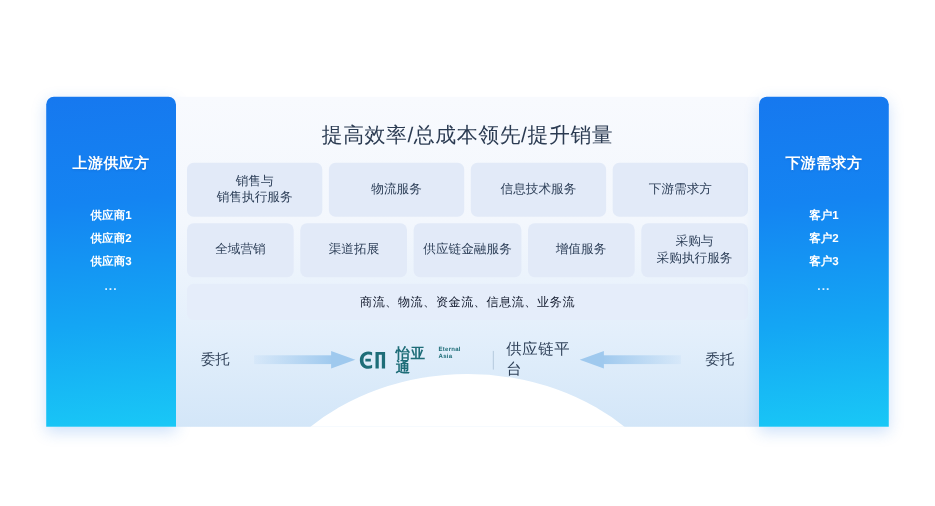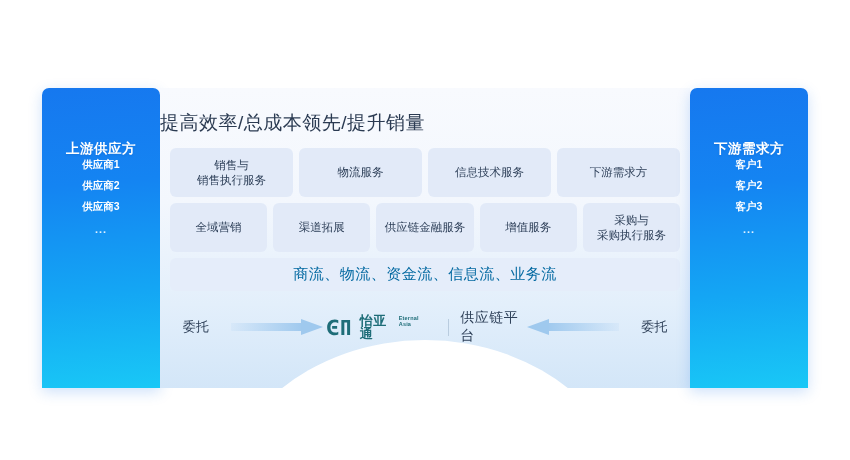--- a/index.html
+++ b/index.html
@@ -39,21 +39,21 @@
 
   .side-title {
     margin-top: 52px;
     font-size: 13.5px;
     font-weight: bold;
     color: #ffffff;
     letter-spacing: 0.5px;
     text-shadow: 0 1px 2px rgba(0,60,140,0.18);
   }
   .side-list {
-    margin-top: 0;
+    margin-top: 32px;
     display: flex;
     flex-direction: column;
     align-items: center;
     gap: 8px;
   }
   .side-item {
     font-size: 10.5px;
     font-weight: bold;
     color: #ffffff;
     line-height: 13px;
@@ -83,21 +83,21 @@
     transform: translateX(-50%);
     bottom: -132px;
     width: 420px;
     height: 180px;
     background: #ffffff;
     border-radius: 50% 50% 0 0 / 100% 100% 0 0;
   }
 
   #center-title {
     position: relative;
-    text-align: left;
+    text-align: center;
     margin-top: 22px;
     font-size: 19px;
     color: #2b3b52;
     letter-spacing: 0.5px;
   }
 
   
   .card-row {
     position: relative;
     display: flex;
@@ -125,22 +125,22 @@
   
   #flow-band {
     position: relative;
     margin: 6px 10px 0 10px;
     height: 33px;
     background: #e5edfa;
     border-radius: 6px;
     display: flex;
     align-items: center;
     justify-content: center;
-    font-size: 15px;
-    color: #0369a1;
+    font-size: 11px;
+    color: #0f172a;
     letter-spacing: 0.5px;
   }
 
   
   #delegation-row {
     position: relative;
     margin-top: 14px;
     height: 44px;
     display: flex;
     align-items: center;

